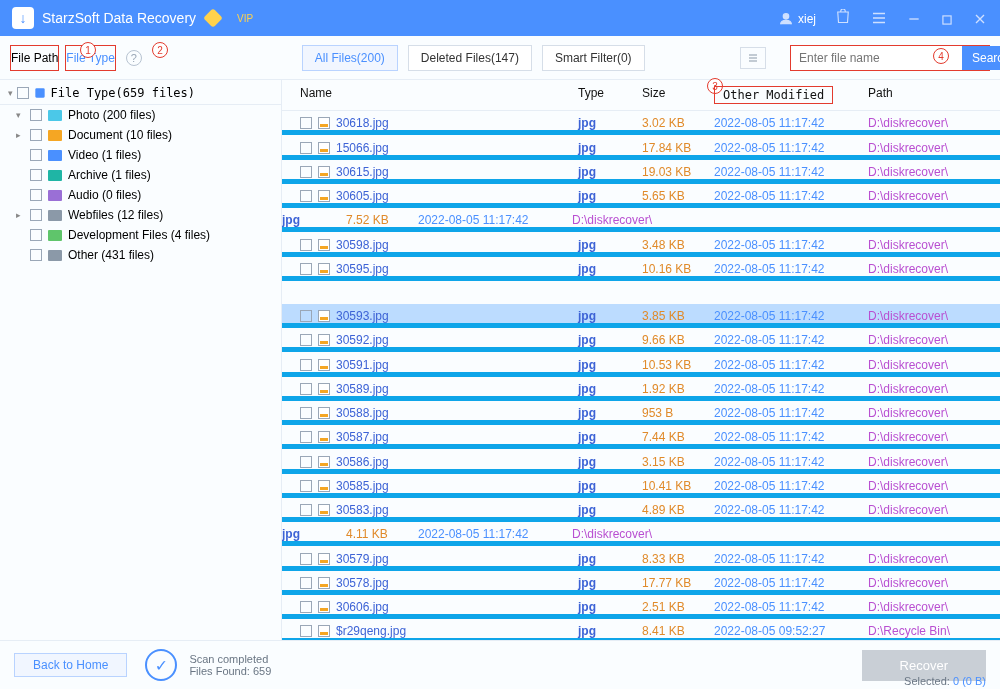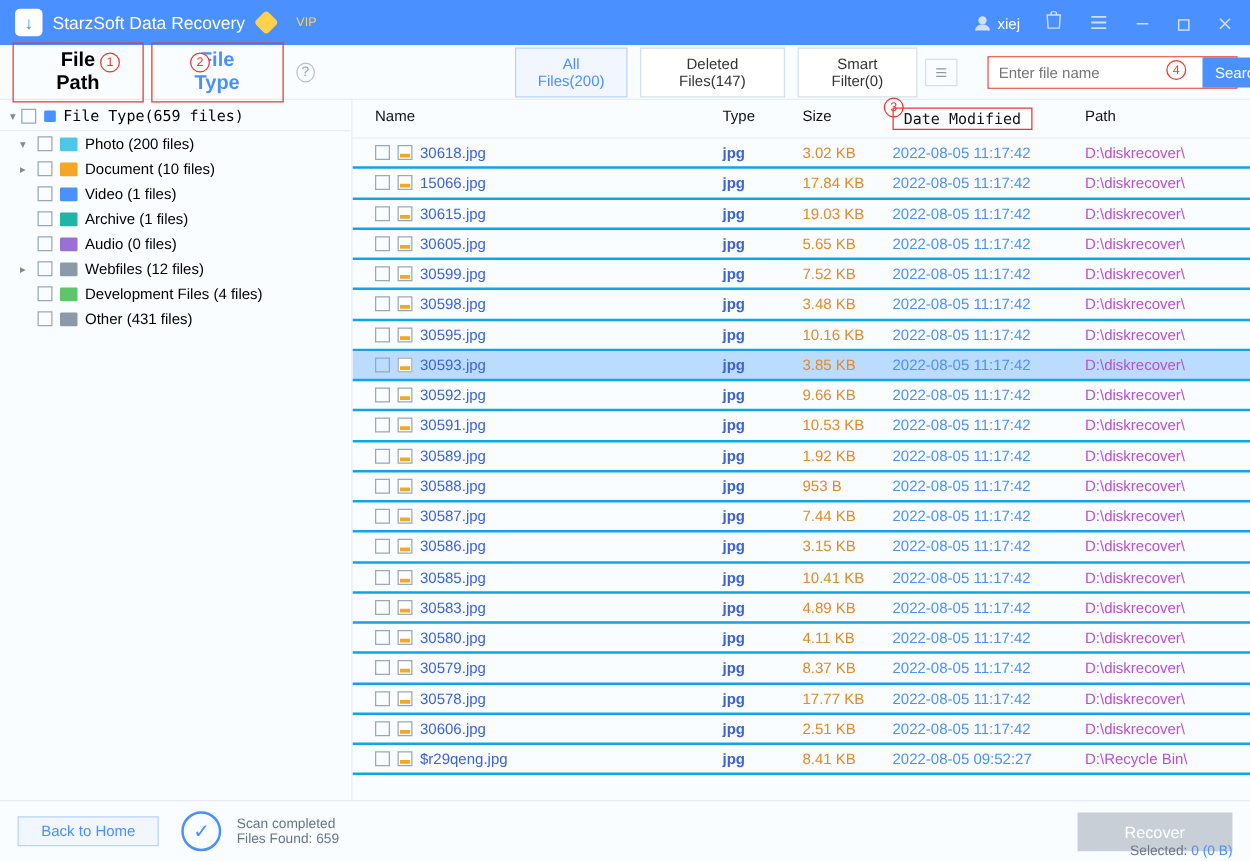--- a/index.html
+++ b/index.html
@@ -9,21 +9,21 @@
 .header .logo { display: flex; align-items: center; gap: 8px; font-size: 14px; }
 .header .logo-icon { width: 22px; height: 22px; background: #fff; border-radius: 4px; display: flex; align-items: center; justify-content: center; color: #4a90ff; font-weight: bold; font-size: 14px; }
 .header .vip { margin-left: 10px; color: #ffd24d; font-size: 10px; display: flex; align-items: center; gap: 17px; }
 .header .vip-badge { width: 14px; height: 14px; background: #ffd24d; border-radius: 3px; transform: rotate(45deg); }
 .header-right { margin-left: auto; display: flex; align-items: flex-end; gap: 18px; }
 .header-right .user { display: flex; align-items: center; gap: 4px; font-size: 12px; }
 .header-right svg { stroke: #cfe0ff; fill: none; }
 .header-right .win-btn { cursor: pointer; }
 
 .toolbar { height: 44px; display: flex; align-items: center; padding: 0 10px; gap: 6px; position: relative; border-bottom: 1px solid #e6edf5; }
-.tab-btn { padding: 5px 20px; font-size: 16px; border: 1px solid transparent; cursor: pointer; background: transparent; position: relative; font-weight: bold; }
+.tab-btn { padding: 5px 0; font-size: 12px; border: 1px solid transparent; cursor: pointer; background: transparent; position: relative; }
 .tab-btn.outlined { border: 1px solid #e33b2e; }
 .tab-btn.active { color: #4a90ff; }
 .help-icon { width: 16px; height: 16px; border: 1px solid #b7c3d1; border-radius: 50%; display: inline-flex; align-items: center; justify-content: center; font-size: 11px; color: #9aa7b7; margin-left: 4px;}
 .circled-num { position: absolute; width: 16px; height: 16px; border: 1.3px solid #e33b2e; color: #e33b2e; border-radius: 50%; font-size: 10px; display: flex; align-items: center; justify-content: center; background: #fff; }
 #c1 { top: 42px; left: 80px; }
 #c2 { top: 42px; left: 152px; }
 #c3 { top: 78px; left: 707px; }
 #c4 { top: 48px; left: 933px; }
 
 .filter-btns { margin-left: 110px; display: flex; gap: 10px; padding-left: 44px; }
@@ -46,22 +46,22 @@
 .folder.cyan{background:#4bc8e8;} .folder.orange{background:#f5a623;} .folder.blue{background:#4a90ff;}
 .folder.teal{background:#1fb5a5;} .folder.purple{background:#9a6fd6;} .folder.grey{background:#8b99a8;}
 .folder.green{background:#5fc56b;}
 
 .content { flex: 1; display: flex; flex-direction: column; }
 .thead { display: flex; font-size: 12px; padding: 6px 0; border-bottom: 1px solid #e6edf5; color: #111; }
 .col-name { width: 296px; padding-left: 18px;} .col-type { width: 64px; } .col-size { width: 72px;}
 .col-date { width: 154px; position:relative;} .col-path { flex:1;}
 .col-date .inner{ border:1px solid #e33b2e; padding:1px 8px; display:inline-block; font-family:monospace;}
 .tbody { flex:1; overflow-y: hidden; font-family: monospace; font-size: 12px; }
-.row { display:flex; align-items:center; height:24.25px; border-bottom:2px solid #0ea5e9; }
-.row.sel { background:#bcdcff; }
+.row { display:flex; align-items:flex-end; height:24.25px; border-bottom:5px solid #0ea5e9; }
+.row.sel { background:#bcdcff;margin-top:23px; }
 .row .col-name { display:flex; align-items:center; gap:6px; color:#3d63d6;}
 .row .fileico { width:12px; height:12px; border:1px solid #9aa7b7; background:#fff; position:relative; flex-shrink:0;}
 .row .fileico::after{content:''; position:absolute; bottom:1px; left:1px; right:1px; height:3px; background:#f5a623;}
 .row .col-type{ color:#3d63d6;font-weight:bold;} .row .col-size{ color:#e08a2a;}
 .row .col-date{ color:#4a90ff;} .row .col-path{ color:#b94fd1;}
 
 .footer { position:absolute; bottom:0; left:0; right:0; height:49px; border-top:1px solid #e6edf5; display:flex; align-items:center; padding:0 14px; }
 .footer .back { border:1px solid #b9d3ff; color:#4a90ff; background:#f1f6ff; padding:4px 18px; font-size:12px; cursor:pointer; }
 .footer .status { display:flex; align-items:center; gap:12px; margin-left:18px; font-size:11px; color:#6a7684;}
 .footer .check { width:32px; height:32px; border:2px solid #4a90ff; border-radius:50%; display:flex; align-items:center; justify-content:center; color:#4a90ff; font-size:16px;}
@@ -196,21 +196,21 @@
           <span>Other   (431 files)</span>
         </div>
       </div>
   </div>
 
   <div class="content">
     <div class="thead">
       <div class="col-name">Name</div>
       <div class="col-type">Type</div>
       <div class="col-size">Size</div>
-      <div class="col-date"><span class="inner">Date  Modified</span></div>
+      <div class="col-date"><span class="inner">Other  Modified</span></div>
       <div class="col-path">Path</div>
     </div>
     <div class="tbody" id="tbody">
         <div class="row">
           <div class="col-name">
             <span class="cbox"></span>
             <span class="fileico"></span>
             <span>30618.jpg</span>
           </div>
           <div class="col-type">jpg</div>
@@ -245,25 +245,20 @@
             <span class="cbox"></span>
             <span class="fileico"></span>
             <span>30605.jpg</span>
           </div>
           <div class="col-type">jpg</div>
           <div class="col-size">5.65 KB</div>
           <div class="col-date">2022-08-05 11:17:42</div>
           <div class="col-path">D:\diskrecover\</div>
         </div>
         <div class="row">
-          <div class="col-name">
-            <span class="cbox"></span>
-            <span class="fileico"></span>
-            <span>30599.jpg</span>
-          </div>
           <div class="col-type">jpg</div>
           <div class="col-size">7.52 KB</div>
           <div class="col-date">2022-08-05 11:17:42</div>
           <div class="col-path">D:\diskrecover\</div>
         </div>
         <div class="row">
           <div class="col-name">
             <span class="cbox"></span>
             <span class="fileico"></span>
             <span>30598.jpg</span>
@@ -377,38 +372,33 @@
             <span class="cbox"></span>
             <span class="fileico"></span>
             <span>30583.jpg</span>
           </div>
           <div class="col-type">jpg</div>
           <div class="col-size">4.89 KB</div>
           <div class="col-date">2022-08-05 11:17:42</div>
           <div class="col-path">D:\diskrecover\</div>
         </div>
         <div class="row">
-          <div class="col-name">
-            <span class="cbox"></span>
-            <span class="fileico"></span>
-            <span>30580.jpg</span>
-          </div>
           <div class="col-type">jpg</div>
           <div class="col-size">4.11 KB</div>
           <div class="col-date">2022-08-05 11:17:42</div>
           <div class="col-path">D:\diskrecover\</div>
         </div>
         <div class="row">
           <div class="col-name">
             <span class="cbox"></span>
             <span class="fileico"></span>
             <span>30579.jpg</span>
           </div>
           <div class="col-type">jpg</div>
-          <div class="col-size">8.37 KB</div>
+          <div class="col-size">8.33 KB</div>
           <div class="col-date">2022-08-05 11:17:42</div>
           <div class="col-path">D:\diskrecover\</div>
         </div>
         <div class="row">
           <div class="col-name">
             <span class="cbox"></span>
             <span class="fileico"></span>
             <span>30578.jpg</span>
           </div>
           <div class="col-type">jpg</div>

